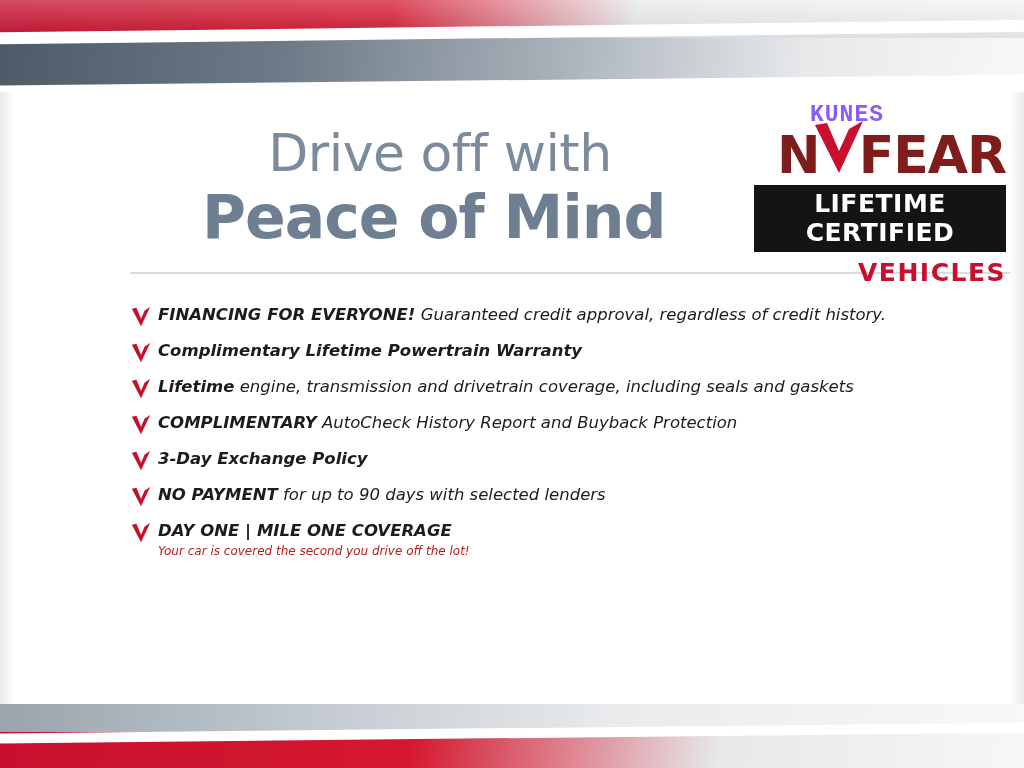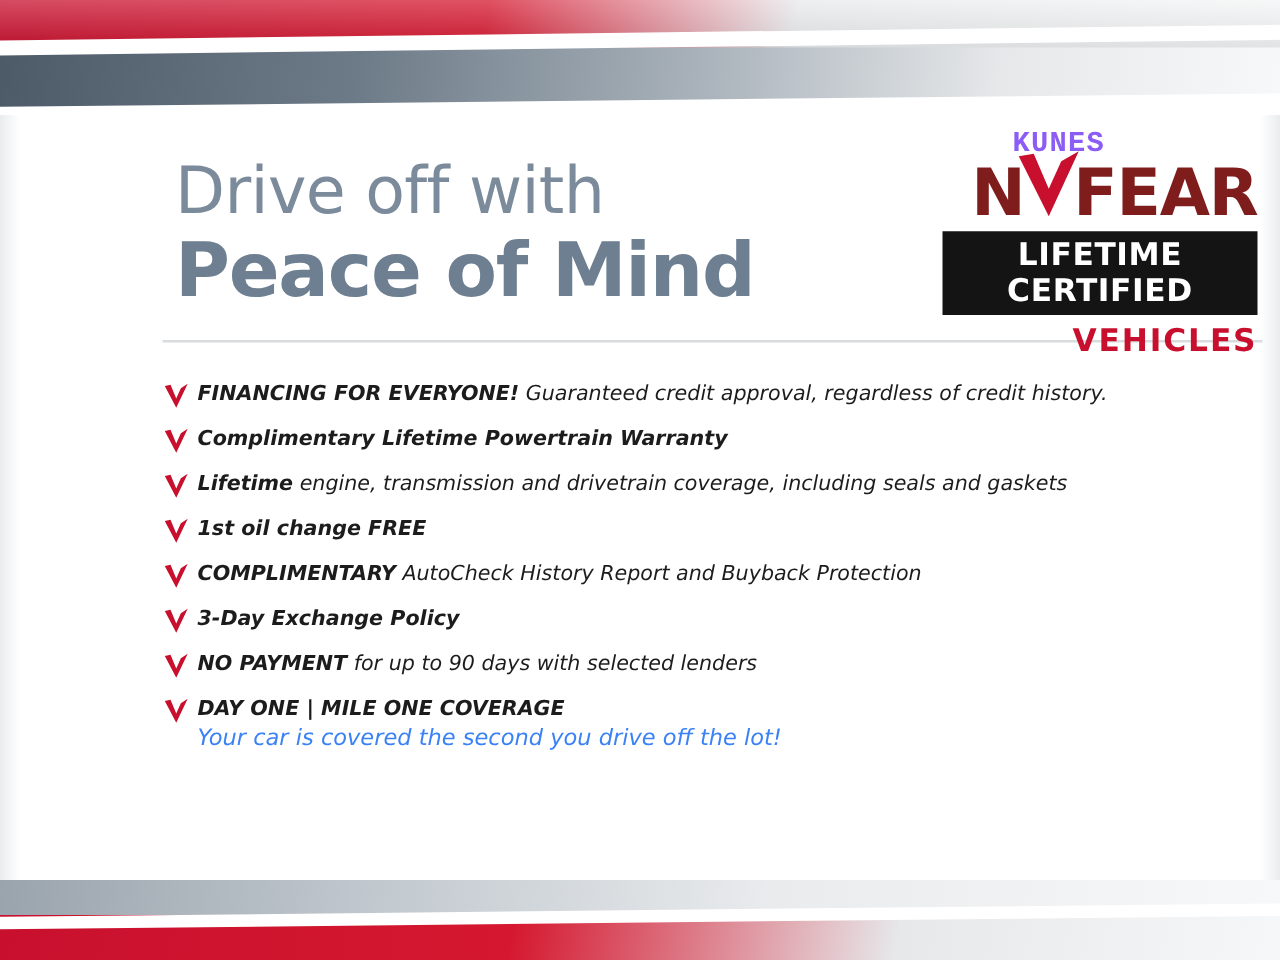--- a/index.html
+++ b/index.html
@@ -115,29 +115,31 @@
     top: 126px;
     width: 600px;
   }
   .headline .line1 {
     font-family: "DejaVu Sans", sans-serif;
     font-size: 52px;
     font-weight: 400;
     color: #7b8b9c;
     letter-spacing: -0.5px;
     line-height: 1.05;
+    text-align: center;
   }
   .headline .line2 {
     font-family: "DejaVu Sans", sans-serif;
     font-size: 60px;
     font-weight: bold;
     color: #6d7f91;
     letter-spacing: -1px;
     line-height: 1.08;
     margin-top: 4px;
+    margin-left: 62px;
   }
 
   .headline-rule {
     position: absolute;
     left: 130px;
     top: 272px;
     width: 880px;
     height: 2px;
     background: #d8dcdf;
   }
@@ -224,23 +226,23 @@
     color: #1c1c1c;
     font-style: italic;
     line-height: 1.25;
   }
   .bullet-text b {
     font-weight: bold;
     text-align: center;
   }
   .bullet-sub {
     font-family: "DejaVu Sans", sans-serif;
-    font-size: 18px;
+    font-size: 12px;
     font-style: italic;
-    color: #3b82f6;
+    color: #b91c1c;
     margin-left: 28px;
     margin-top: 2px;
   }
 </style>
 </head>
 <body>
 
 <div class="poster">
 
   <div class="top-band">
@@ -293,28 +295,20 @@
 
     <div class="bullet-row">
       <svg class="bullet-check" viewBox="0 0 24 24">
           <path d="M2 3 L12 22 L22 1 L16 5 L12 14 L7 2 Z" fill="#c8102e"></path>
         </svg>
       <div class="bullet-text">
         <b>Lifetime</b><span> engine, transmission and drivetrain coverage, including seals and gaskets</span>
       </div>
     </div>
 
-    <div class="bullet-row">
-      <svg class="bullet-check" viewBox="0 0 24 24">
-          <path d="M2 3 L12 22 L22 1 L16 5 L12 14 L7 2 Z" fill="#c8102e"></path>
-        </svg>
-      <div class="bullet-text">
-        <b>1st oil change FREE</b><span></span>
-      </div>
-    </div>
 
 
     <div class="bullet-row">
       <svg class="bullet-check" viewBox="0 0 24 24">
           <path d="M2 3 L12 22 L22 1 L16 5 L12 14 L7 2 Z" fill="#c8102e"></path>
         </svg>
       <div class="bullet-text">
         <b>COMPLIMENTARY</b><span> AutoCheck History Report and Buyback Protection</span>
       </div>
     </div>

